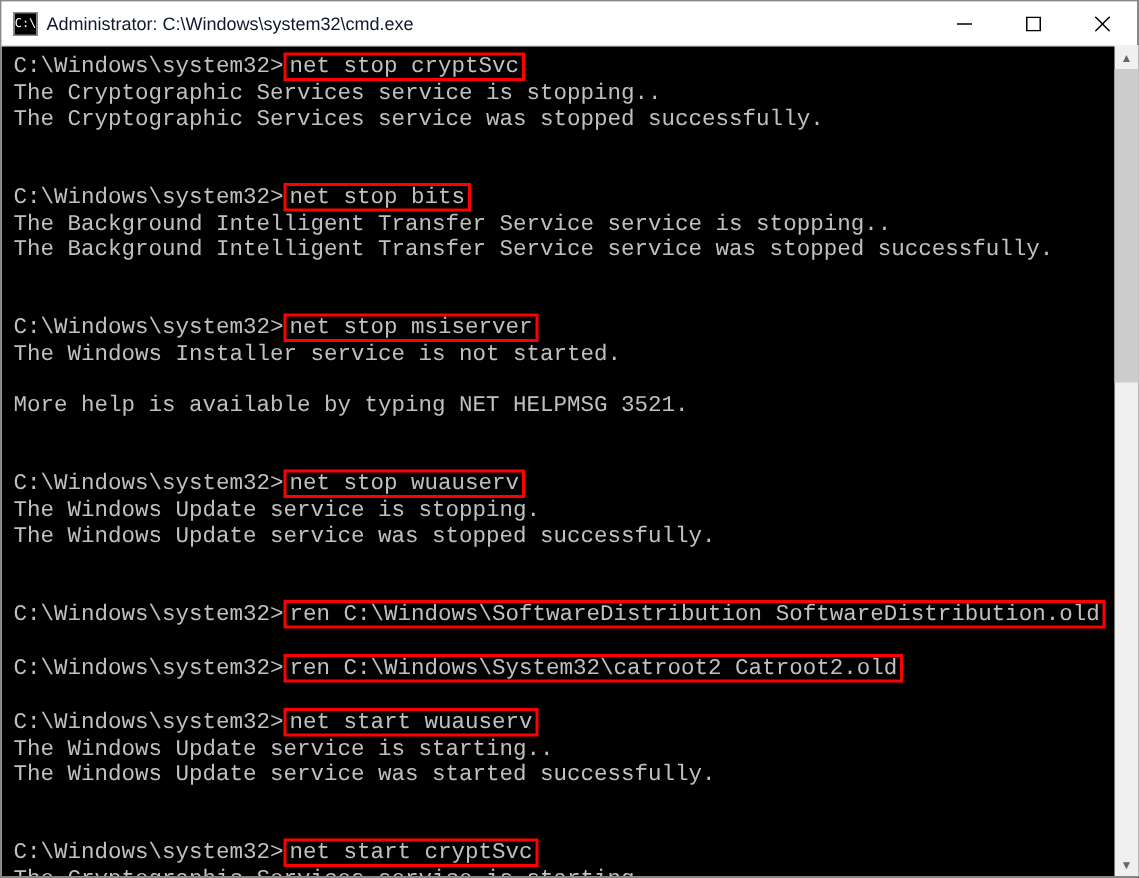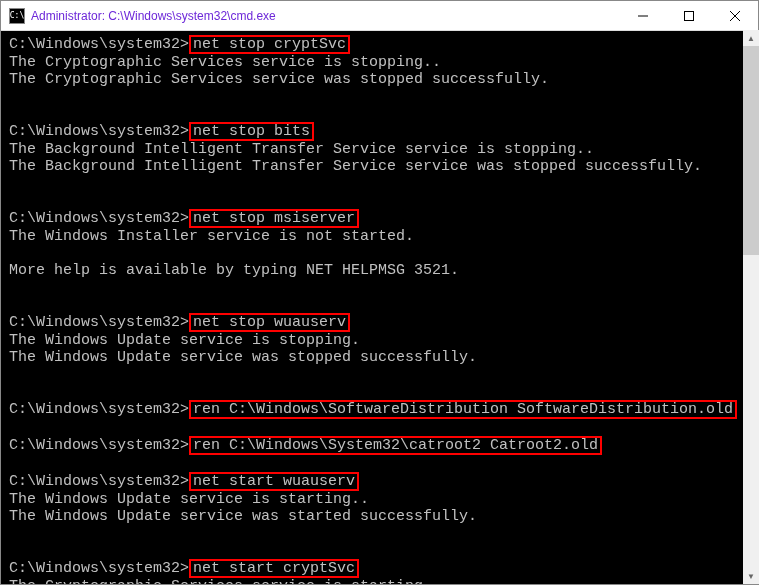--- a/index.html
+++ b/index.html
@@ -1,20 +1,20 @@
 <!DOCTYPE html>
 <html><head>
   <meta charset="utf-8">
   <style>
     * { margin: 0; padding: 0; box-sizing: border-box; }
     body { font-family: 'Segoe UI', Tahoma, sans-serif; background: #fff; width: 759px; height: 585px; border: 1px solid #888; }
     .titlebar { height: 30px; background: #fff; display: flex; align-items: center; border-bottom: 1px solid #ddd; }
     .ticon { width: 16px; height: 16px; margin-left: 8px; margin-right: 6px; background: #000; border: 1px solid #888; display: flex; align-items: center; justify-content: center; }
     .ticon-inner { color: #fff; font-size: 8px; font-family: monospace; line-height: 1; }
-    .title { flex: 1; font-size: 12px; color: #6d28d9; }
+    .title { flex: 1; font-size: 12px; color: #0f172a; }
     .winbtns { display: flex; height: 100%; }
     .winbtn { width: 46px; height: 100%; display: flex; align-items: center; justify-content: center; font-size: 12px; color: #000; }
     .winbtn svg { width: 10px; height: 10px; }
     .terminal { background: #000; height: calc(585px - 30px - 2px); padding: 4px 8px; font-family: Consolas, 'Courier New', monospace; font-size: 15px; color: #c0c0c0; line-height: 17px; overflow: hidden; white-space: pre; position: relative; }
     .hl { border: 2px solid #ff0000; padding: 0 2px; display: inline-block; line-height: 15px; }
     .line { display: block; min-height: 17px; }
     .scrollbar { position: absolute; right: 0; top: 30px; width: 16px; height: calc(585px - 30px - 1px); background: #f0f0f0; }
     .scrollthumb { width: 100%; background: #ccc; margin-top: 0; height: 40%; }
     .sbarrow { width: 16px; height: 16px; display:flex; align-items:center; justify-content:center; color:#666; font-size:8px;}
     .scrolltrack { height: calc(100% - 32px); position: relative; }

